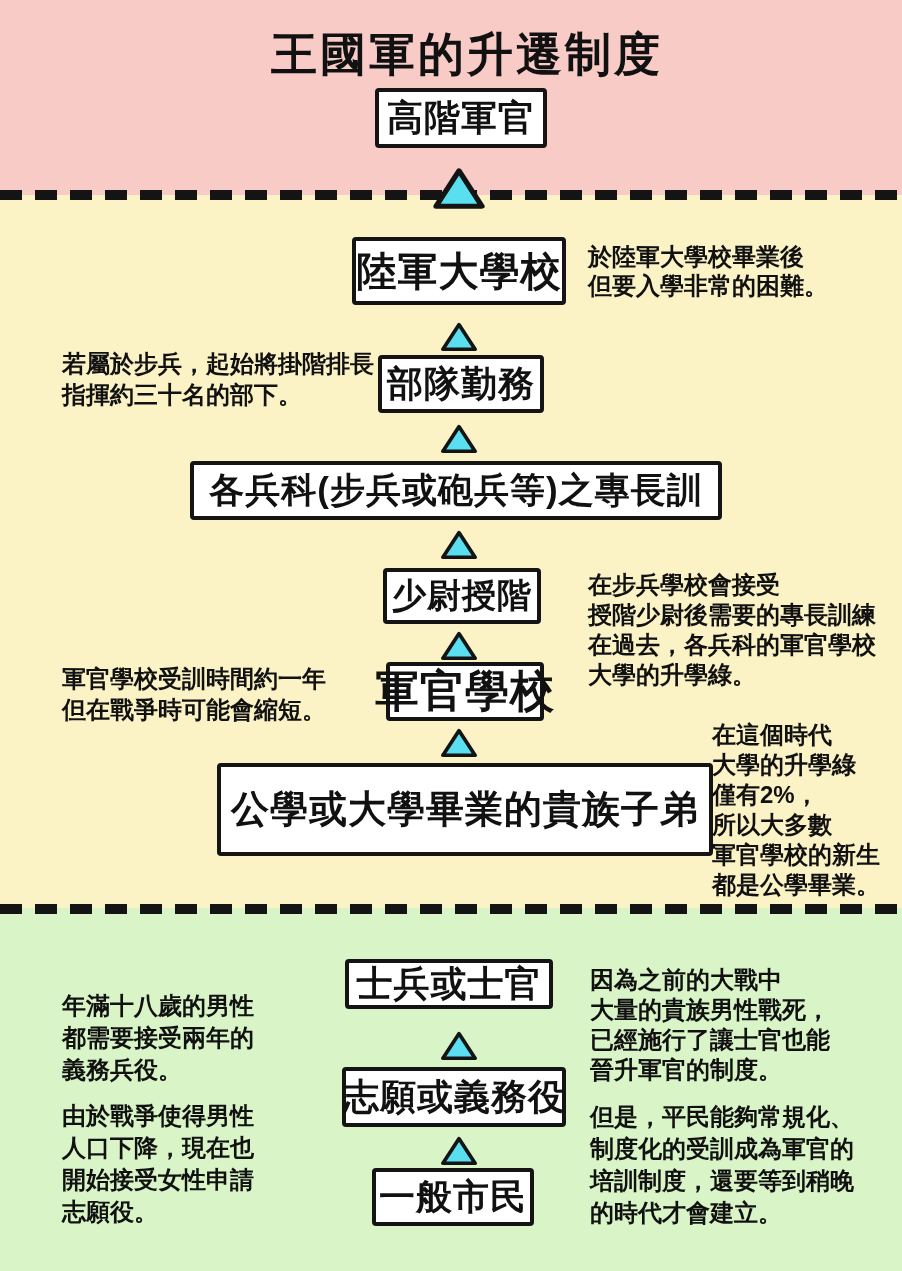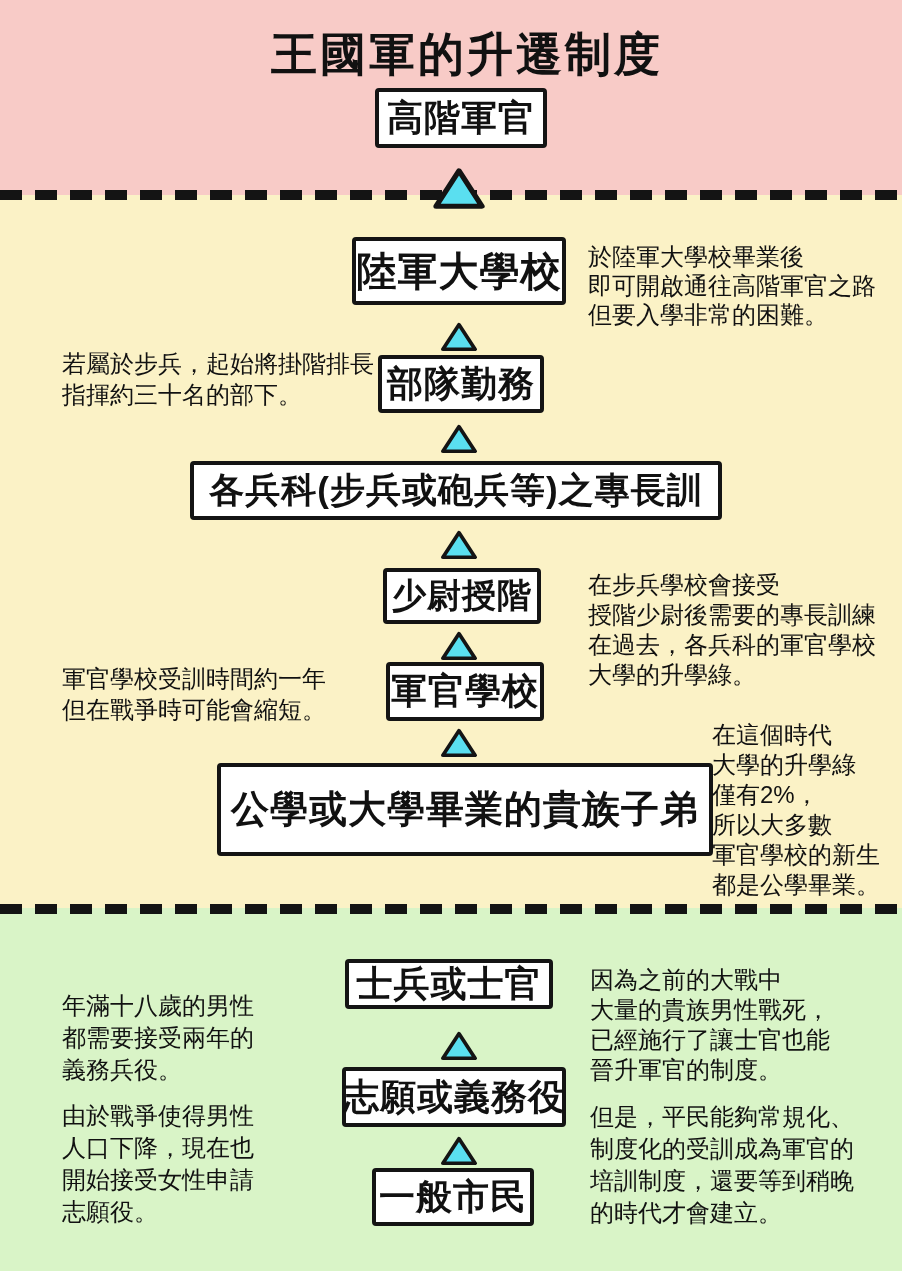--- a/index.html
+++ b/index.html
@@ -22,21 +22,21 @@
   }
   .node{
     position:absolute;background:var(--box-fill,#fff);
     border:4px solid var(--line,#111);border-radius:4px;
     display:flex;align-items:center;justify-content:center;
     font-weight:bold;white-space:nowrap;z-index:3;letter-spacing:1px;
     box-sizing:border-box;
   }
   .tri{position:absolute;z-index:4;display:block;}
   .tri polygon{fill:var(--arrow,#5adff0);stroke:var(--line,#111);stroke-width:4;stroke-linejoin:round;}
-  .note{position:absolute;font-size:24px;font-weight:400;line-height:30px;z-index:3;}
+  .note{position:absolute;font-size:24px;font-weight:700;line-height:30px;z-index:3;}
 </style>
 </head>
 <body>
 
 <div class="canvas">
 
   <div class="band band-top"></div>
   <div class="band band-middle"></div>
   <div class="band band-bottom"></div>
 
@@ -53,21 +53,21 @@
   </div>
   <div class="node" style="left:378px;top:355px;width:166px;height:58px;font-size:36px">
     <span>部隊勤務</span>
   </div>
   <div class="node" style="left:190px;top:461px;width:532px;height:59px;font-size:35px">
     <span>各兵科(步兵或砲兵等)之專長訓</span>
   </div>
   <div class="node" style="left:383px;top:568px;width:158px;height:56px;font-size:34px">
     <span>少尉授階</span>
   </div>
-  <div class="node" style="left:386px;top:662px;width:158px;height:59px;font-size:36px">
+  <div class="node" style="left:386px;top:662px;width:158px;height:59px;font-size:44px">
     <span>軍官學校</span>
   </div>
   <div class="node" style="left:217px;top:763px;width:496px;height:93px;font-size:38px">
     <span>公學或大學畢業的貴族子弟</span>
   </div>
   <div class="node" style="left:345px;top:959px;width:208px;height:50px;font-size:36px">
     <span>士兵或士官</span>
   </div>
   <div class="node" style="left:342px;top:1067px;width:224px;height:60px;font-size:36px">
     <span>志願或義務役</span>
@@ -96,21 +96,20 @@
   </svg>
   <svg class="tri" style="left:440px;top:1031px;width:38px;height:30px" viewBox="0 0 40 34" preserveAspectRatio="none">
     <polygon points="20,3 37,31 3,31"></polygon>
   </svg>
   <svg class="tri" style="left:440px;top:1136px;width:38px;height:30px" viewBox="0 0 40 34" preserveAspectRatio="none">
     <polygon points="20,3 37,31 3,31"></polygon>
   </svg>
 
   <div class="note" style="left:588px;top:242px;width:312px;line-height:29px">
     <div>於陸軍大學校畢業後</div>
-    <div>即可開啟通往高階軍官之路</div>
     <div>但要入學非常的困難。</div>
   </div>
 
   <div class="note" style="left:62px;top:348px;width:332px;line-height:31px">
     <div>若屬於步兵，起始將掛階排長</div>
     <div>指揮約三十名的部下。</div>
   </div>
 
   <div class="note" style="left:588px;top:570px;width:312px;line-height:30px">
     <div>在步兵學校會接受</div>

